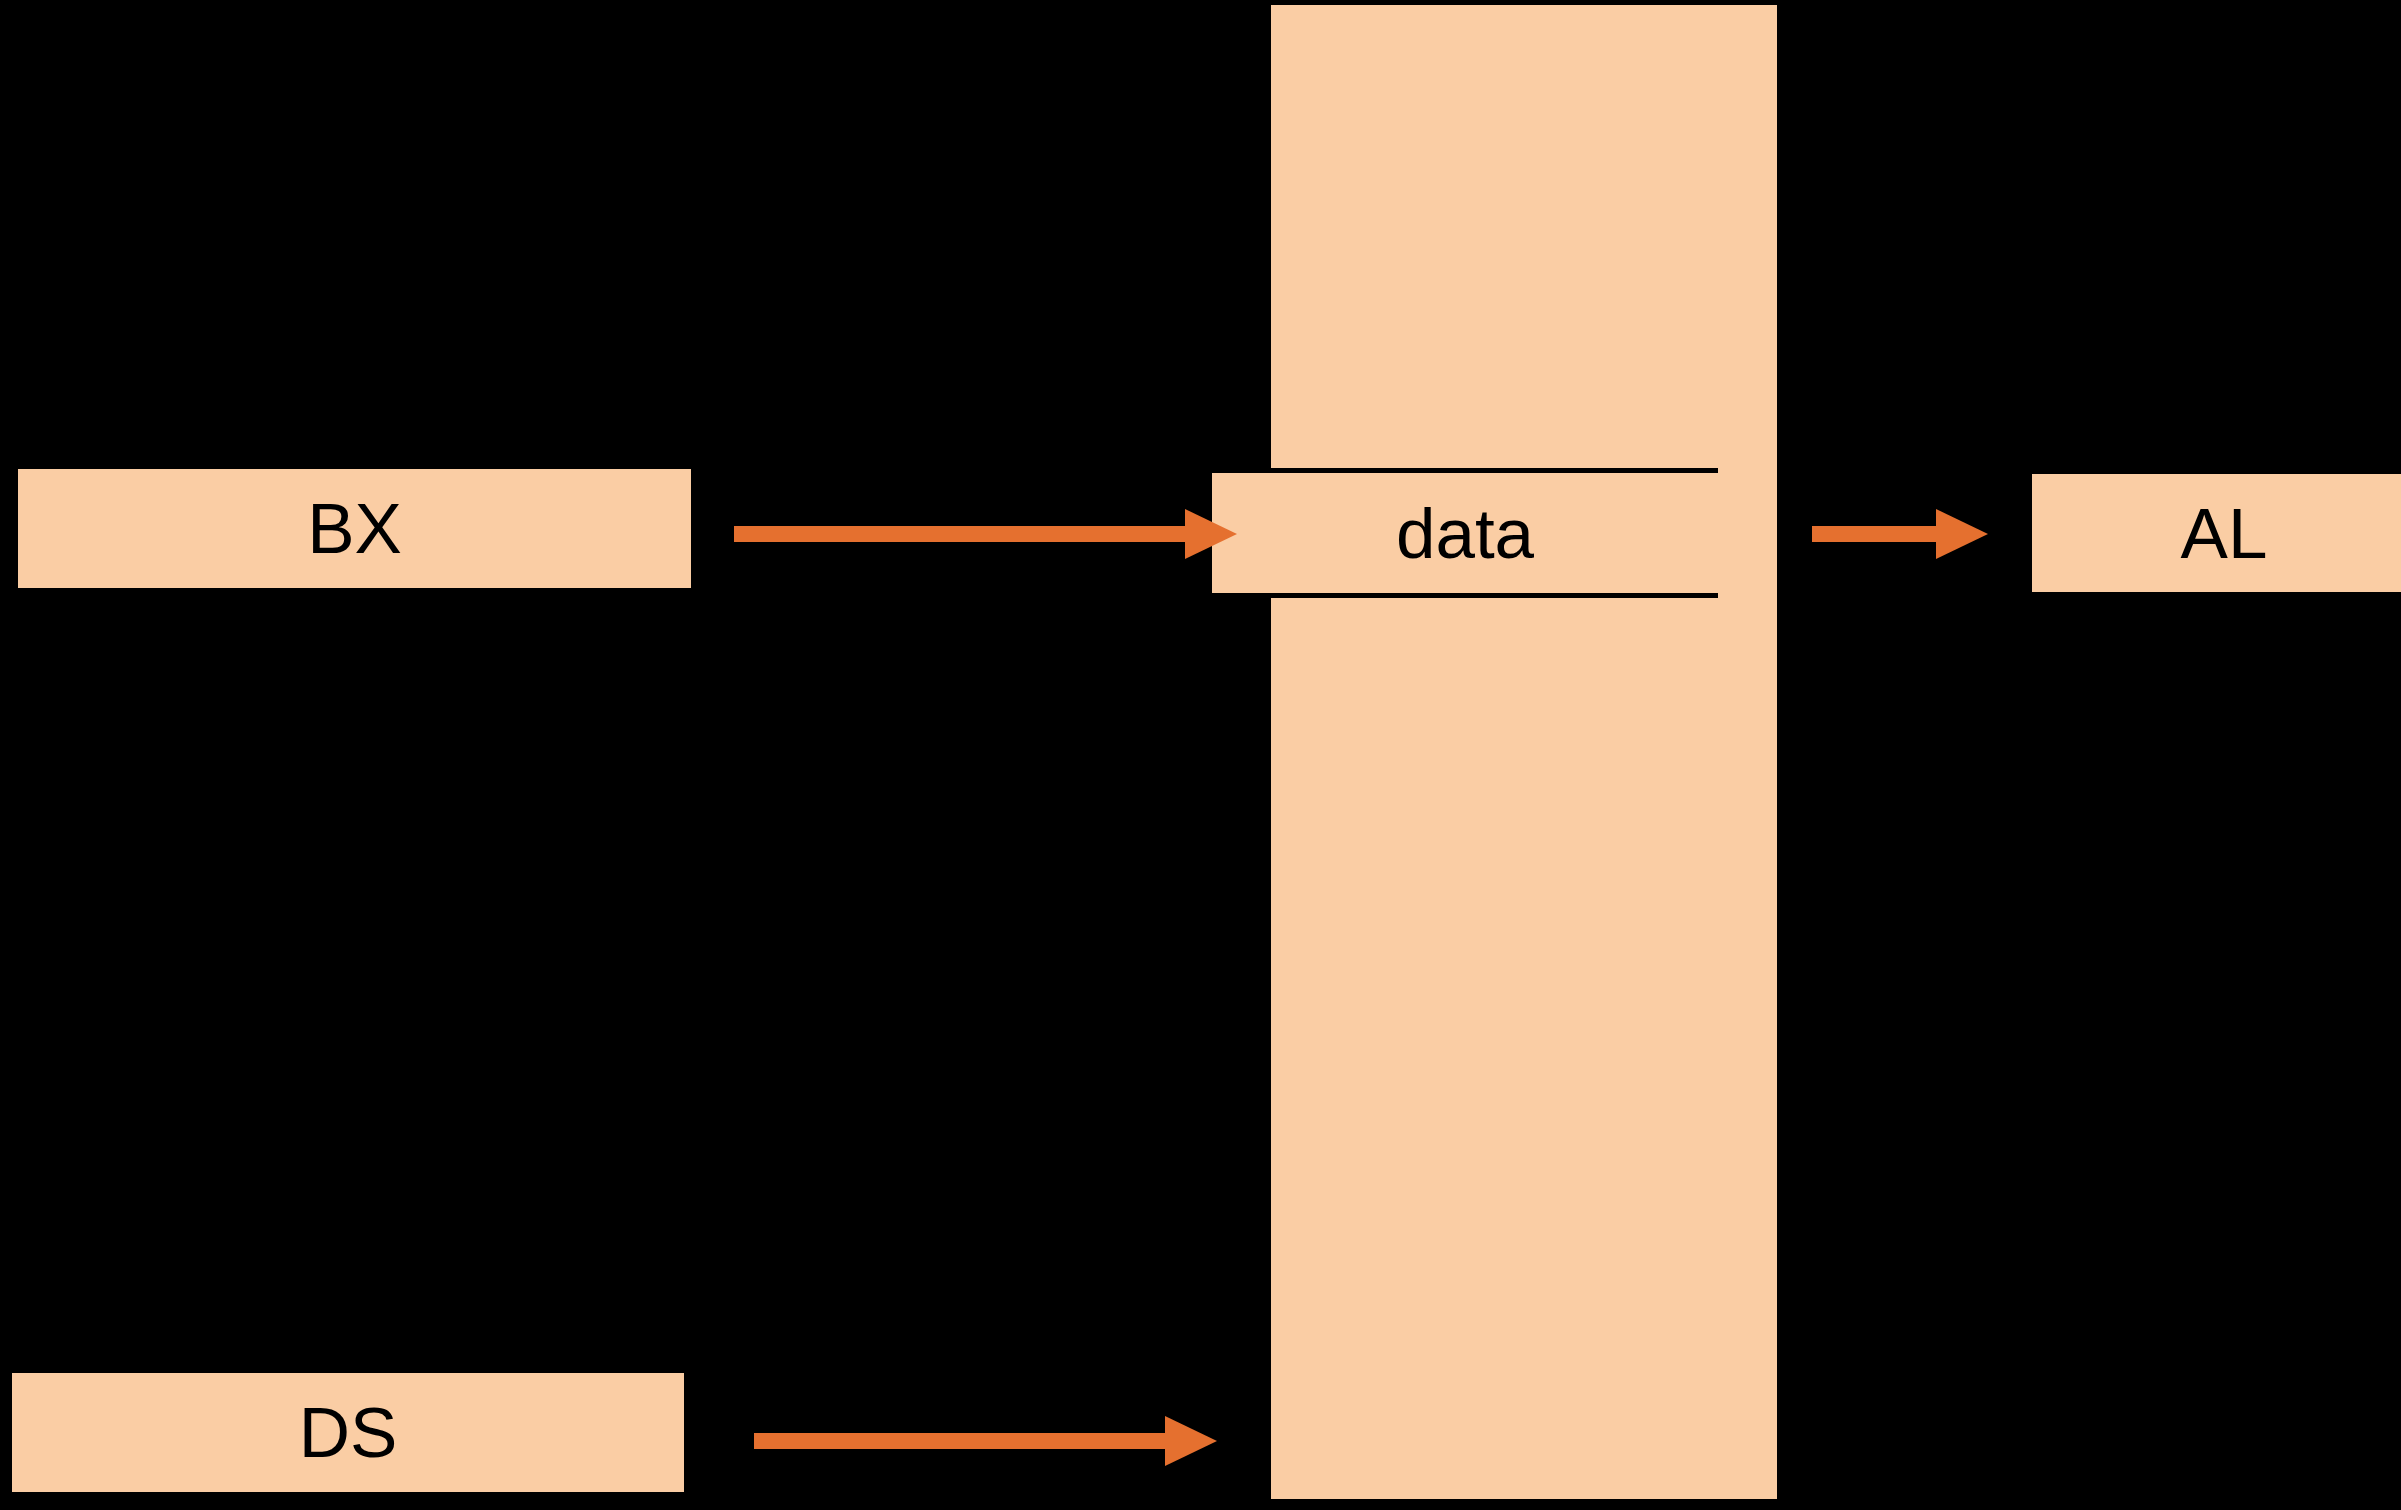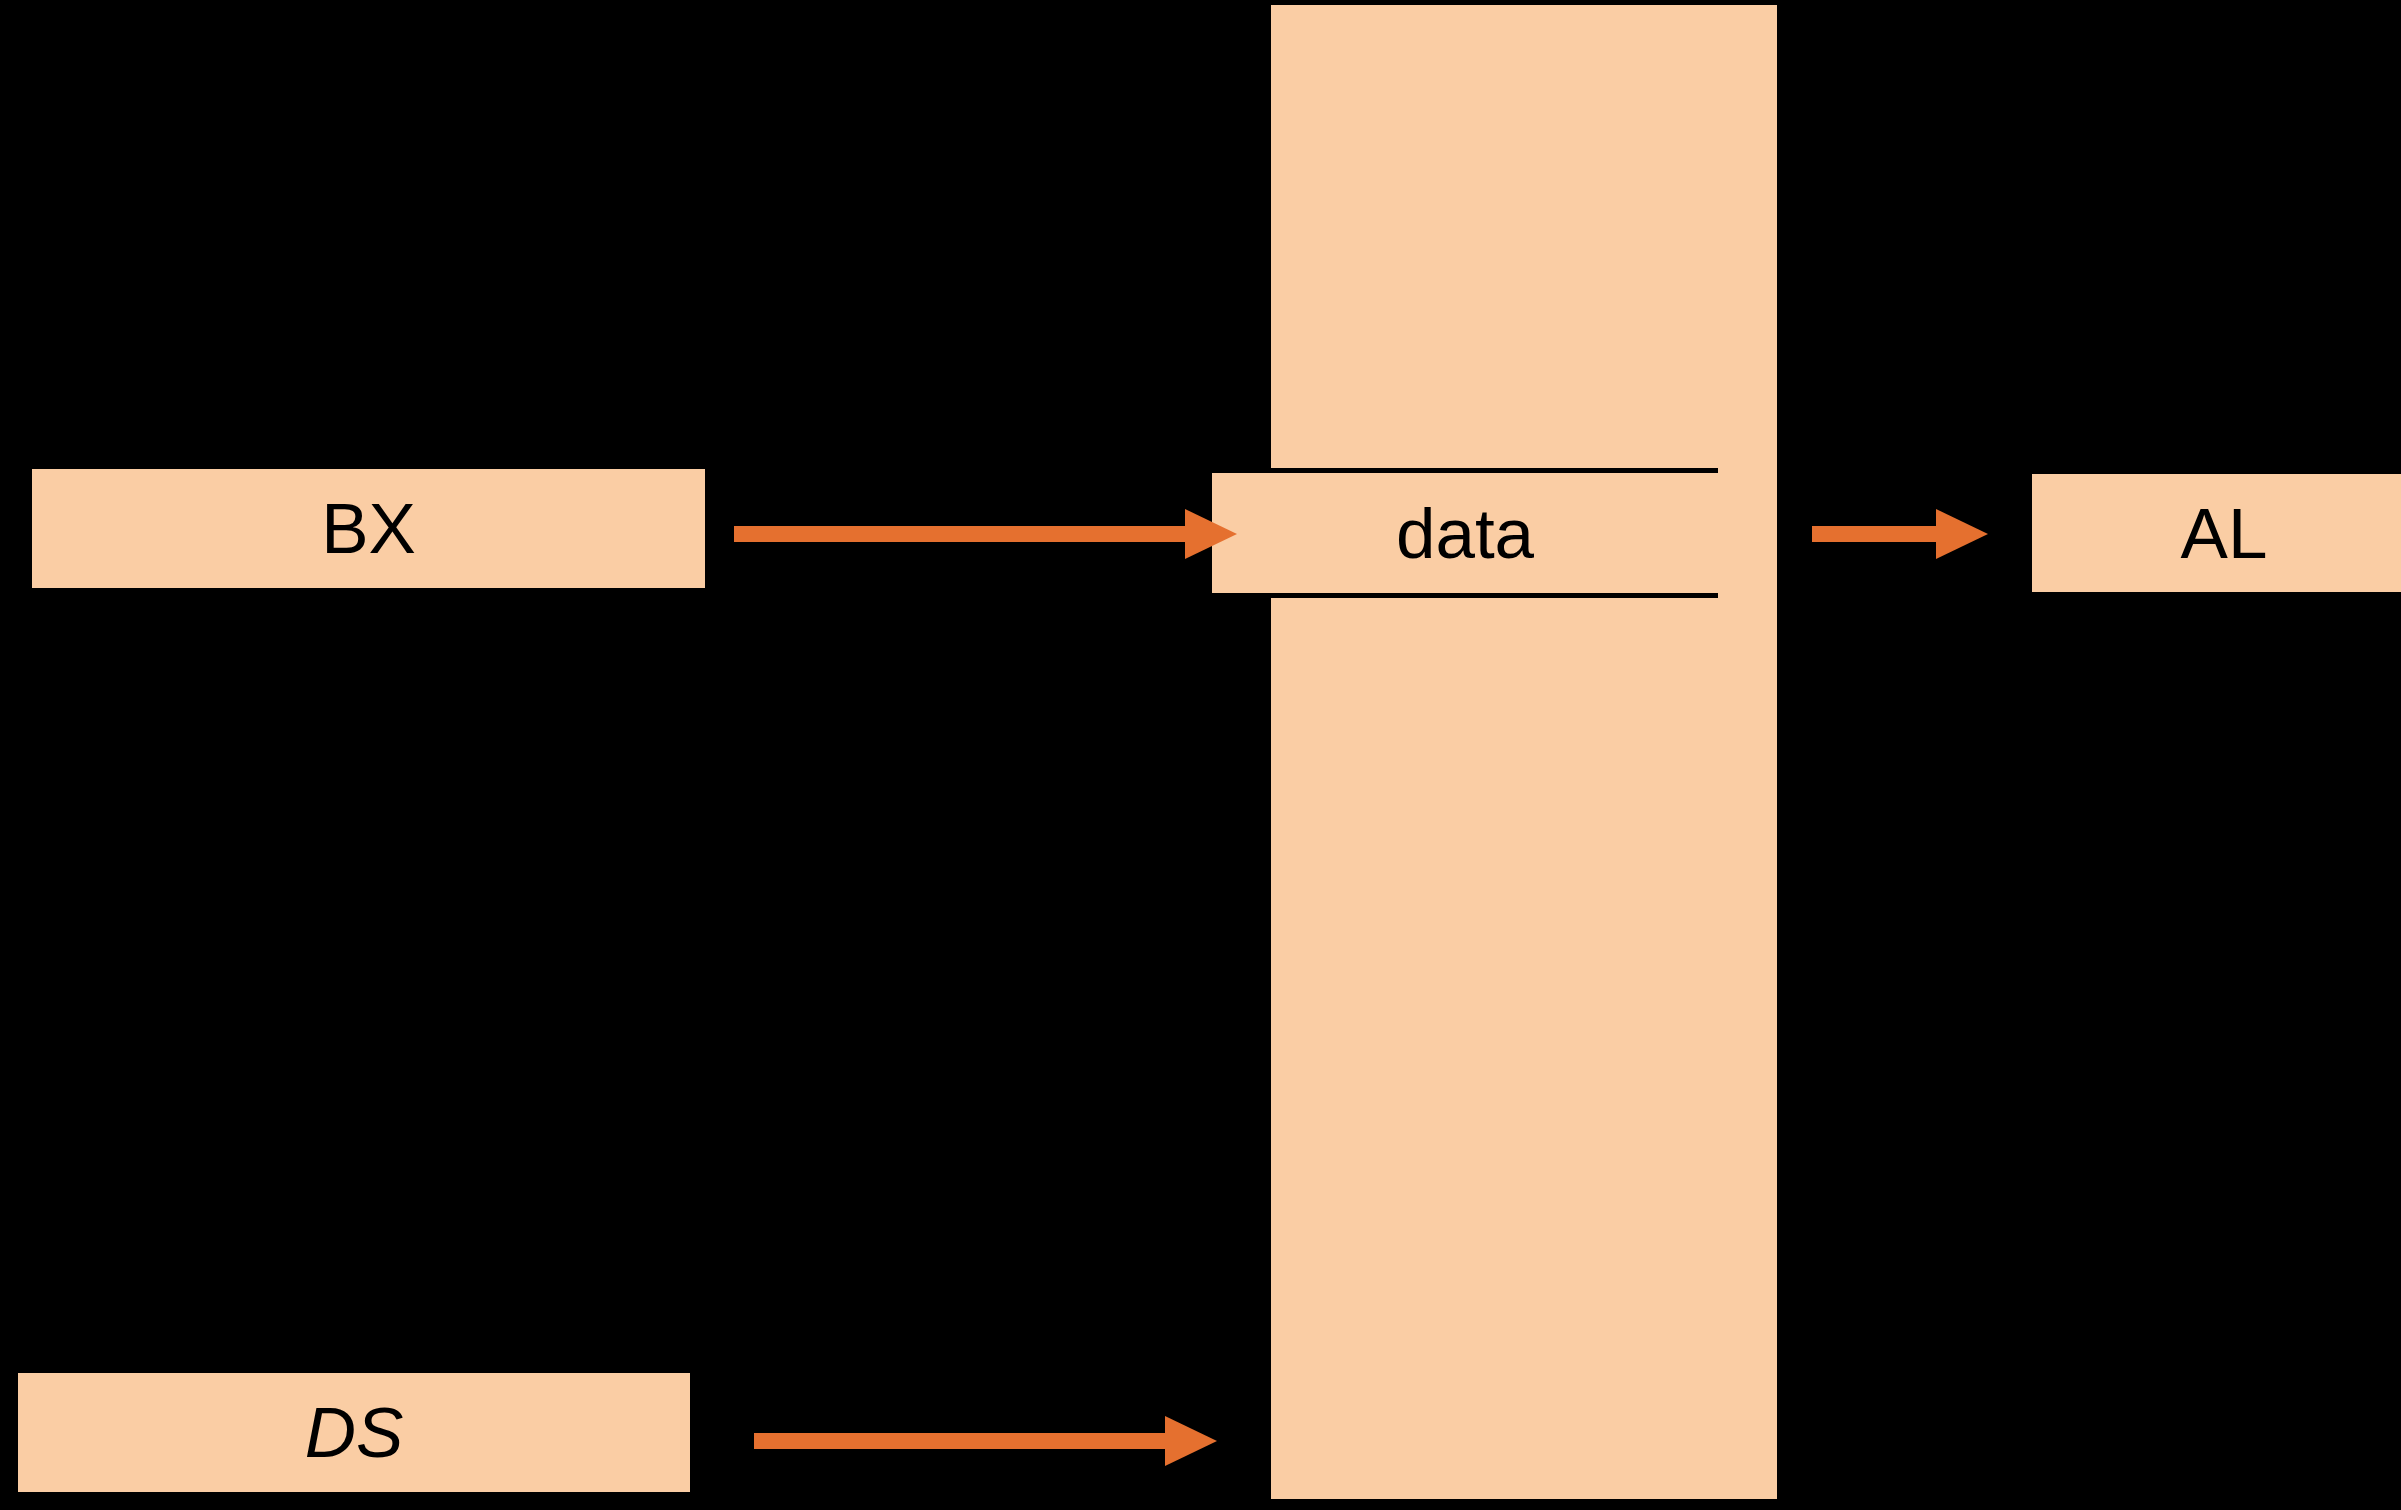--- a/index.html
+++ b/index.html
@@ -45,22 +45,22 @@
     border-top:5.5px solid var(--line);
     border-bottom:5.5px solid var(--line);
     display:flex; align-items:center; justify-content:center;
   }
   
   .reg-box{
     position:absolute;
     background:var(--box-fill);
     display:flex; align-items:center; justify-content:center;
   }
-  .reg-bx{ left:32px;   top:469px;  width:673px; height:119px; }
-  .reg-ds{ left:18px;   top:1373px; width:672px; height:119px;font-style:italic; }
+  .reg-bx{ left:18px;   top:469px;  width:673px; height:119px; }
+  .reg-ds{ left:12px;   top:1373px; width:672px; height:119px; }
   .reg-al{ left:2032px; top:474px;  width:384px; height:118px; }
   
   .arrow{
     position:absolute;
     display:flex; align-items:center;
     height:51px;
   }
   .arrow .shaft{
     height:16px;
     background:var(--arrow);

